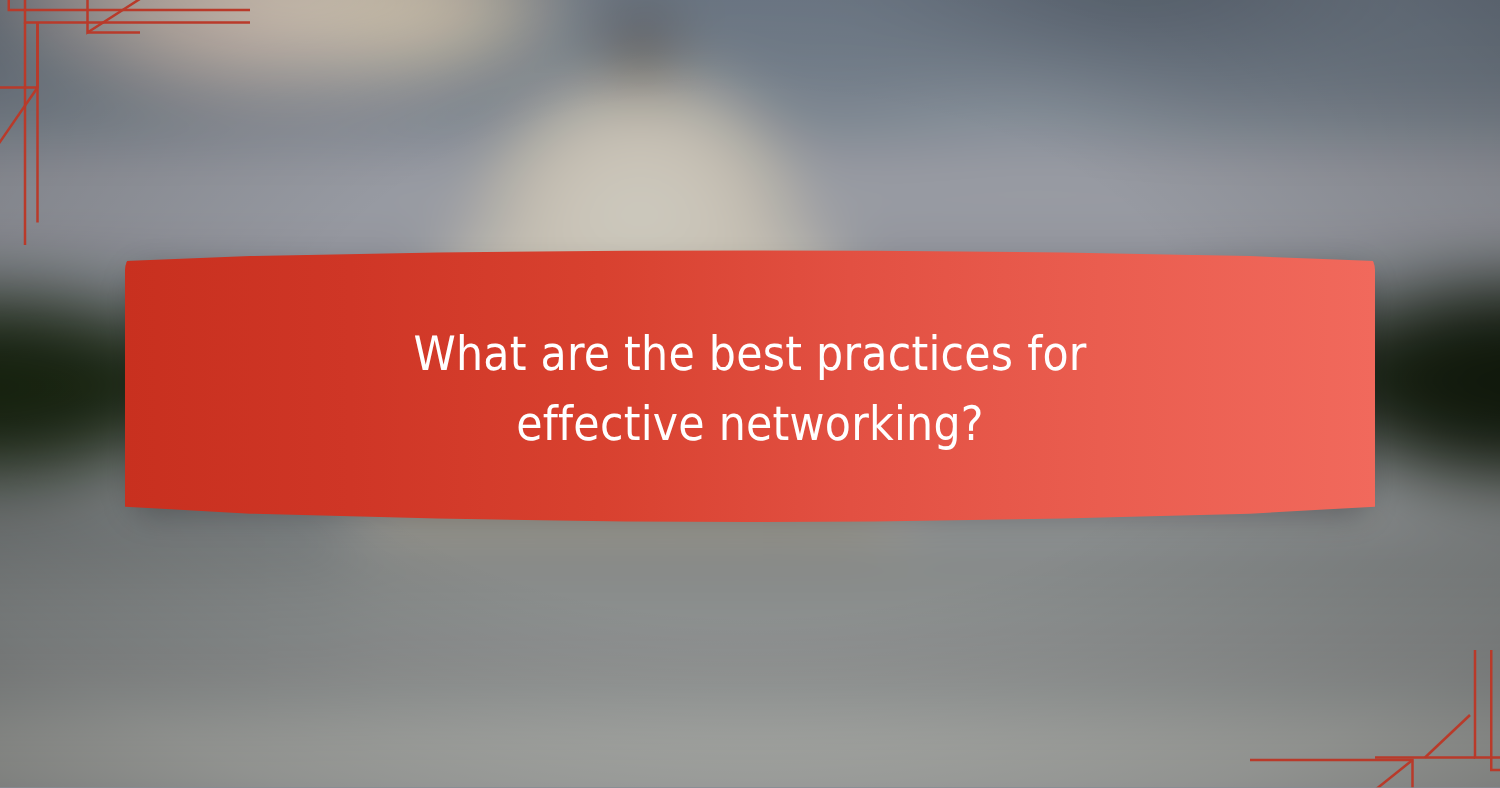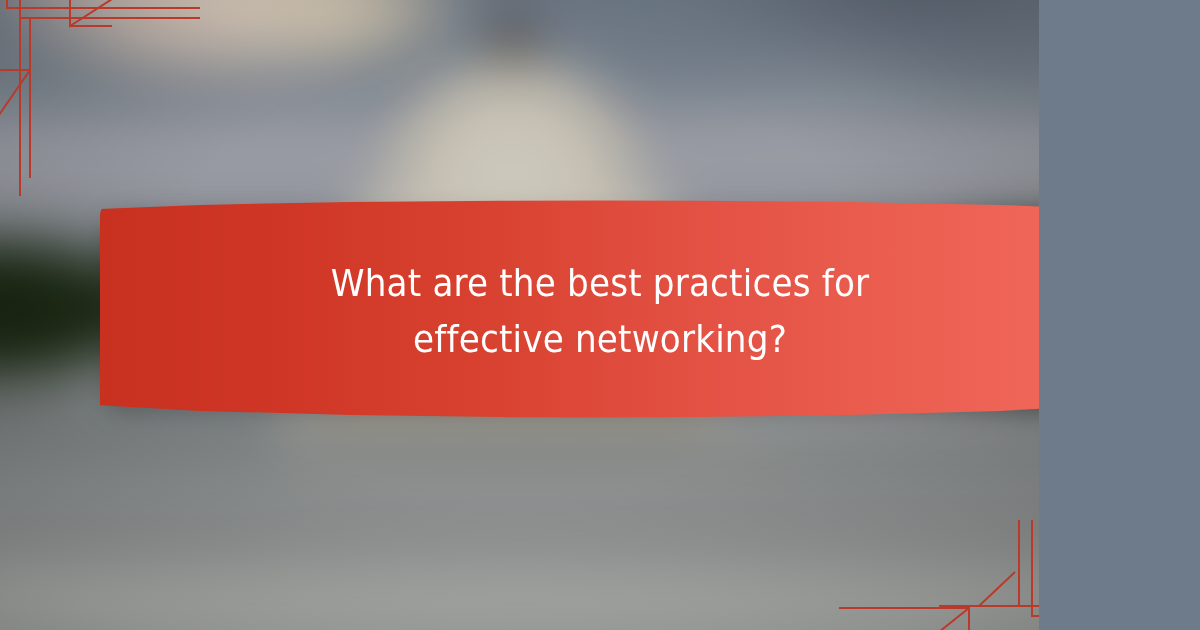--- a/index.html
+++ b/index.html
@@ -1,21 +1,21 @@
 <!DOCTYPE html>
 <html><head>
 <meta charset="utf-8">
 <style>
   html,body{margin:0;padding:0;}
   body{
     width:1200px;height:630px;overflow:hidden;
     font-family:"Liberation Sans", sans-serif;
     background:#6d7b8a;
   }
-  .stage{position:relative;width:1039px;height:630px;overflow:hidden;}
+  .stage{position:relative;width:1200px;height:630px;overflow:hidden;}
 
   
   .photo{position:absolute;inset:-40px;overflow:hidden;}
   .layer{position:absolute;inset:0;}
 
   
   .sky{
     background:
       linear-gradient(180deg,
         #6f7c8e 0%,

